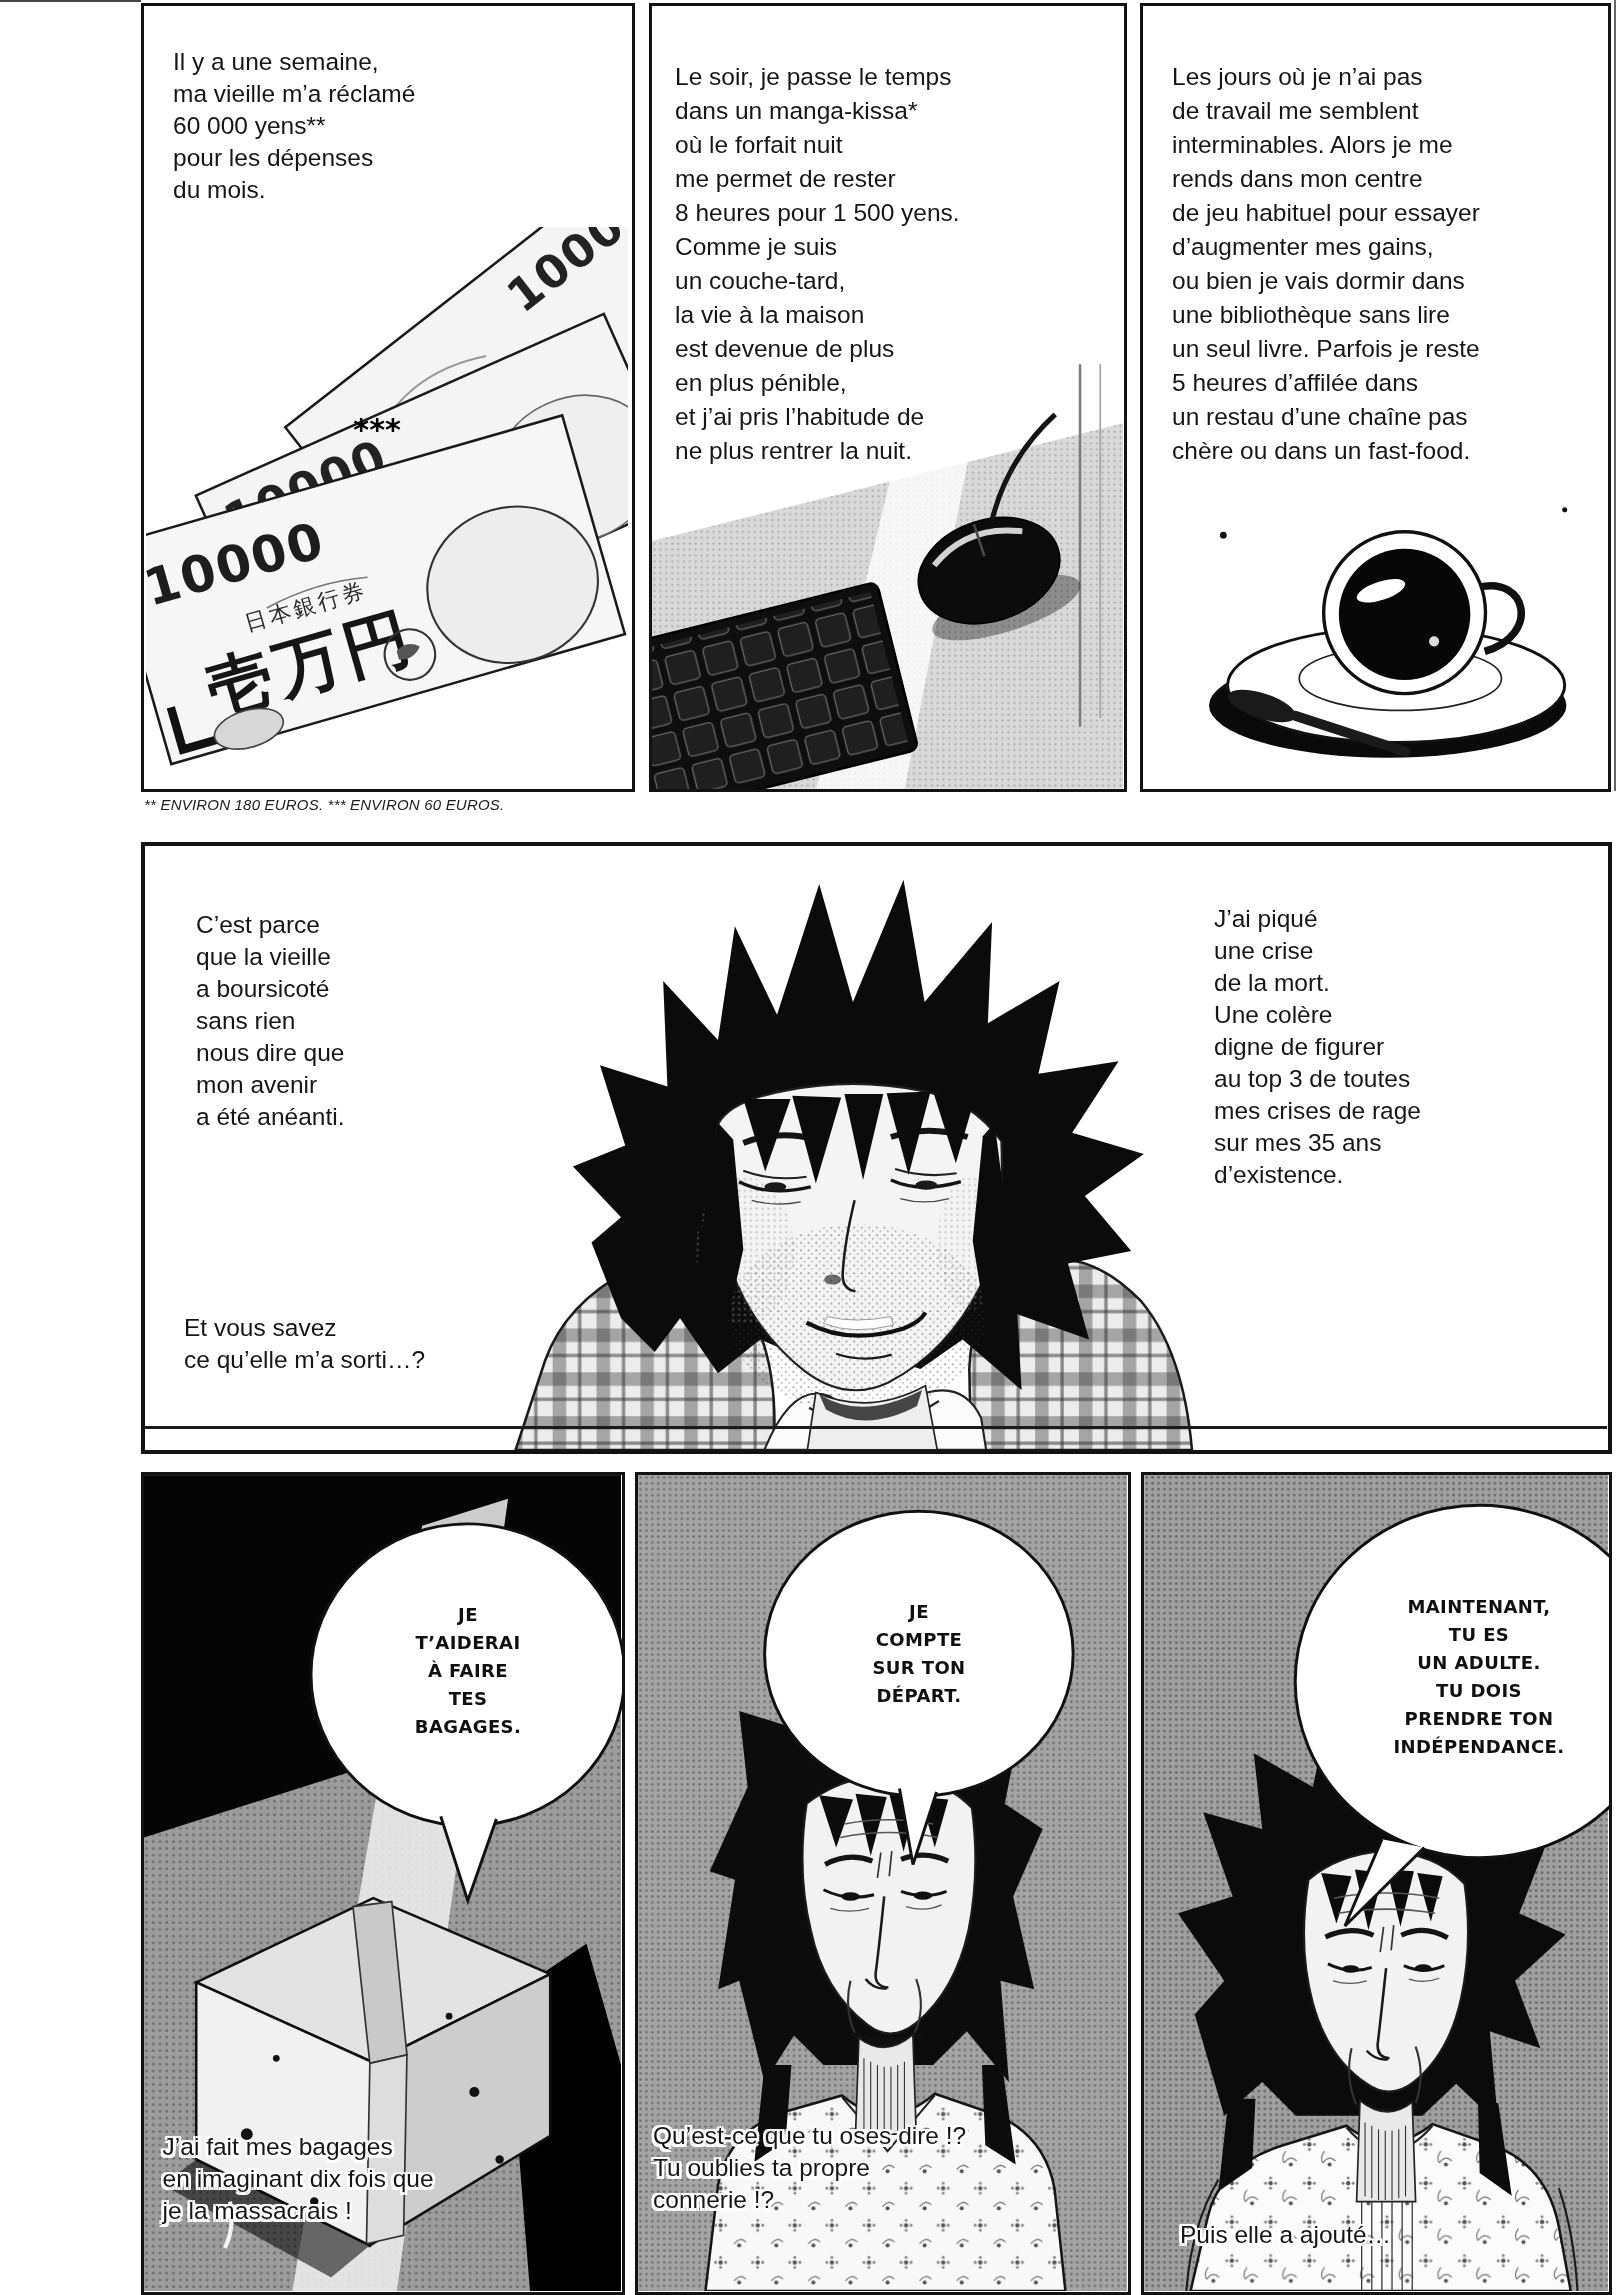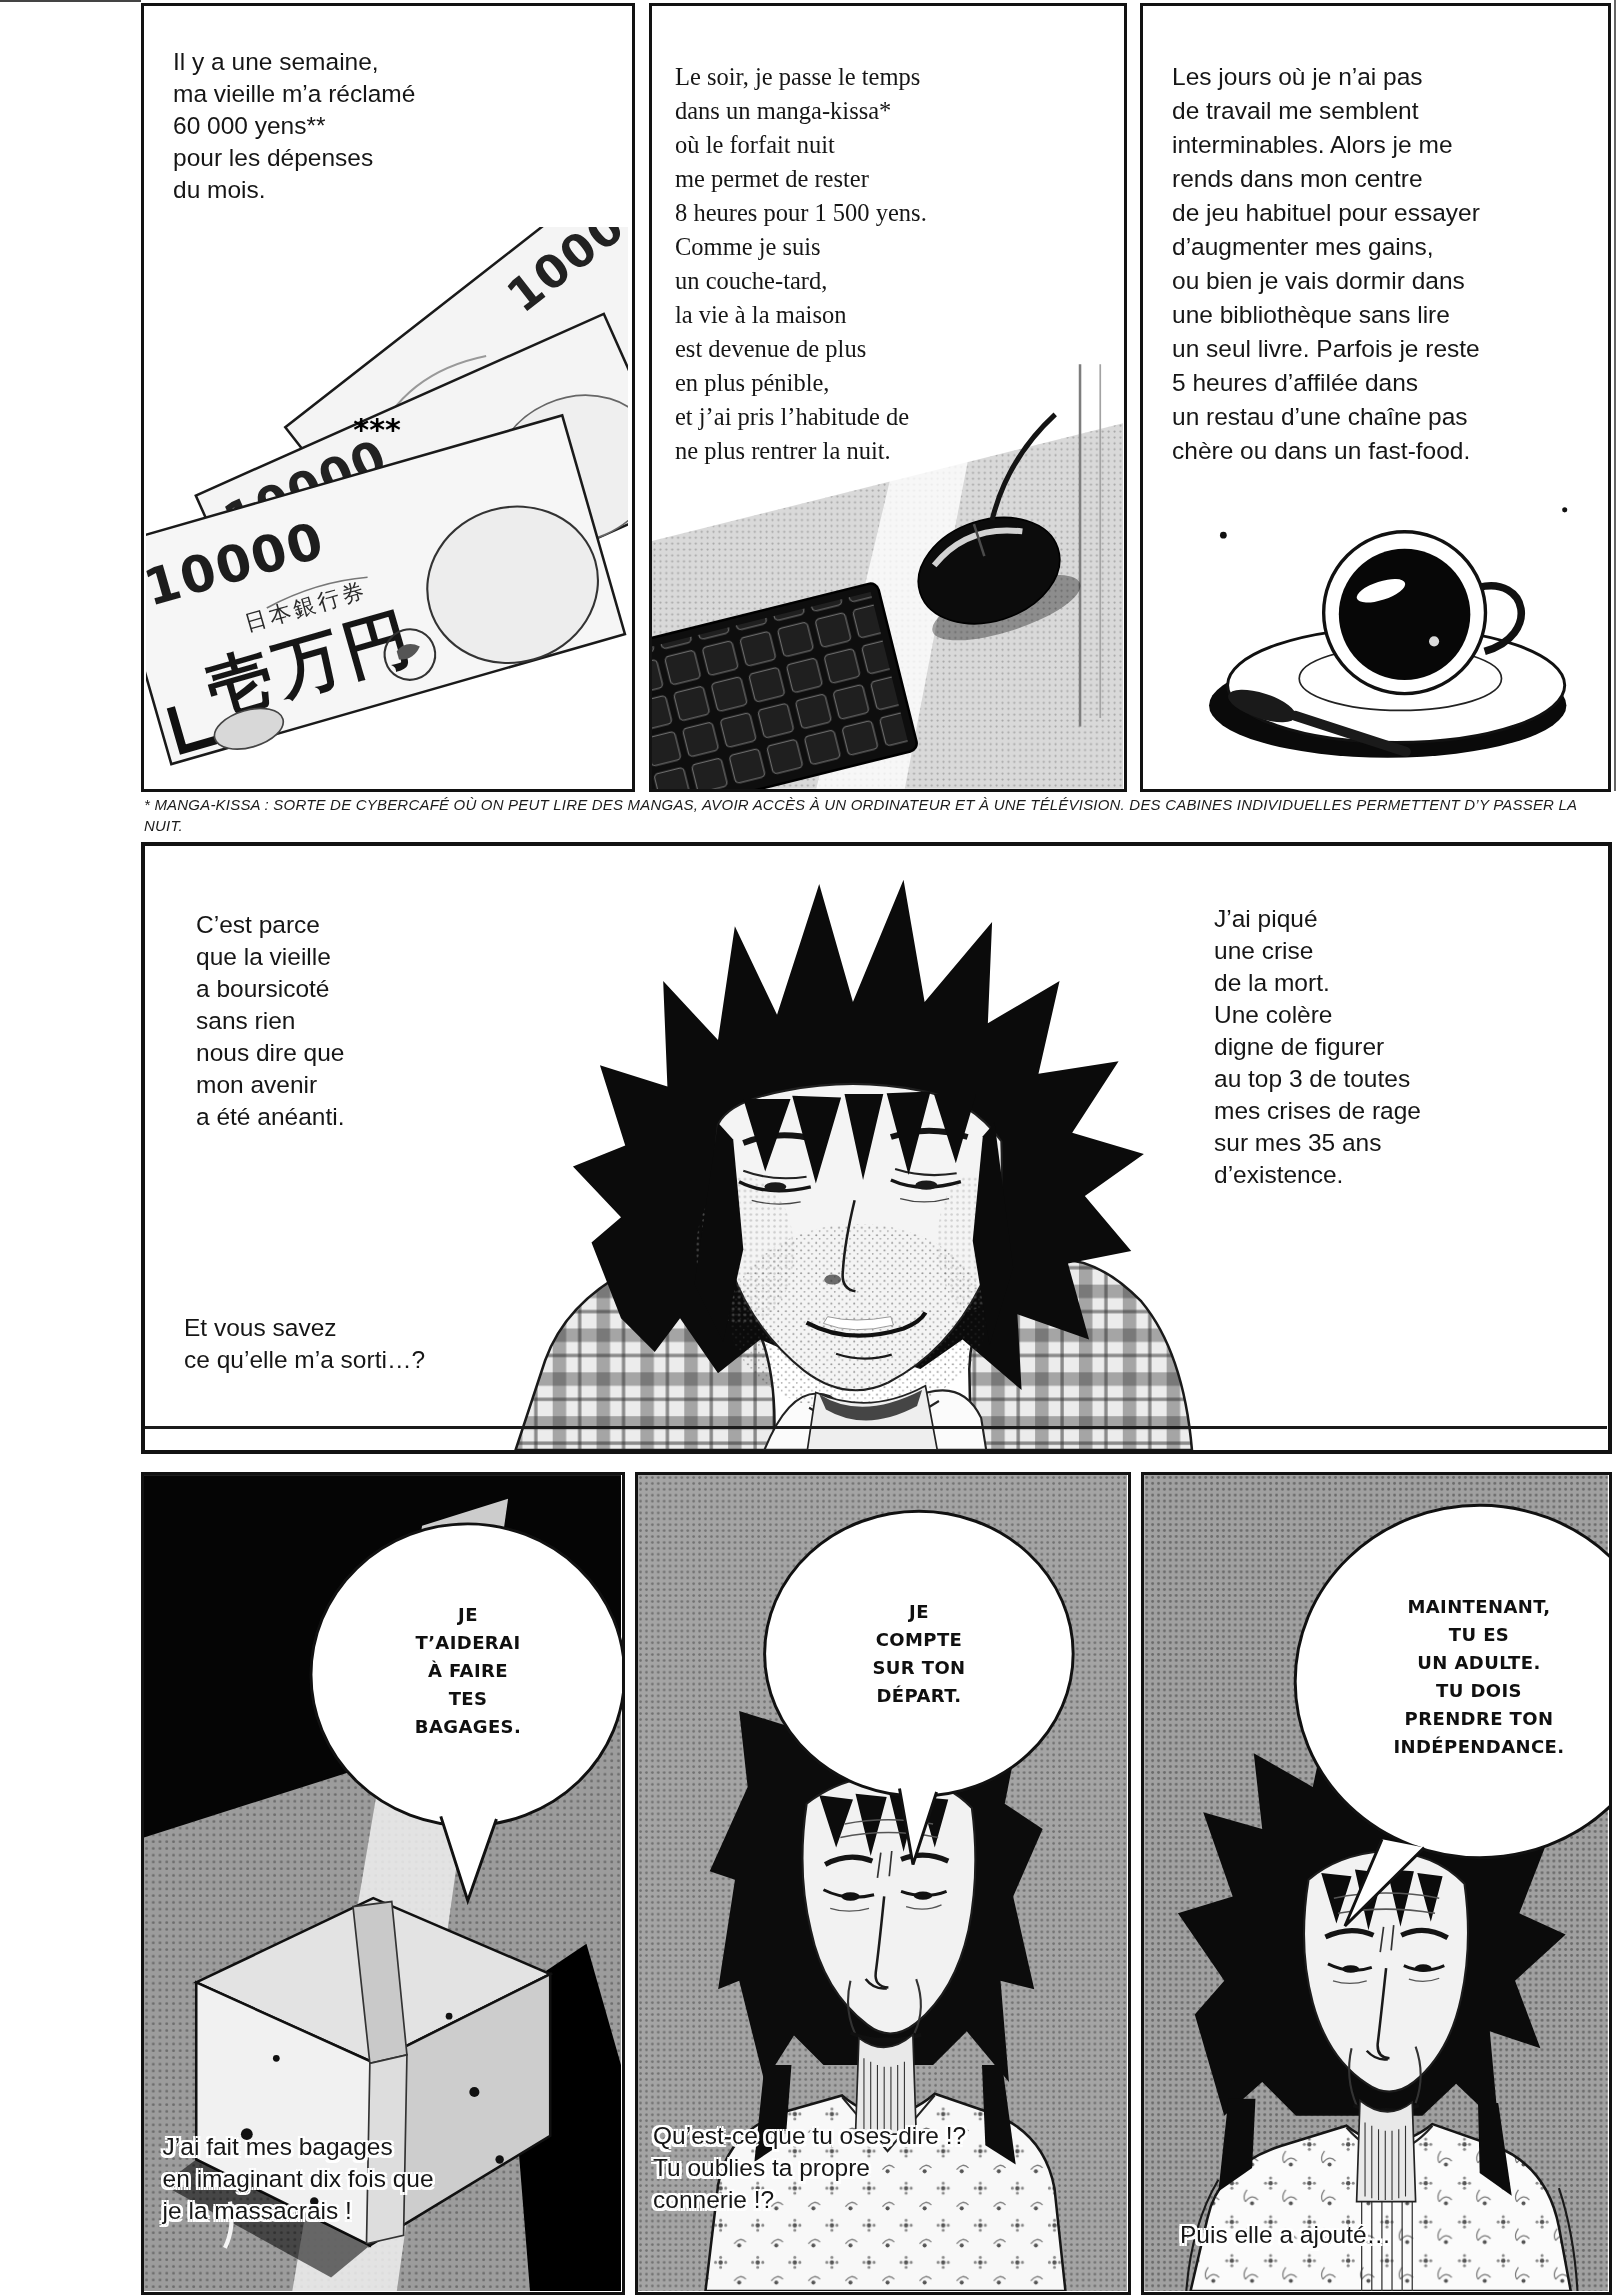--- a/index.html
+++ b/index.html
@@ -51,21 +51,21 @@
       <circle cx="28" cy="88" r="30" fill="none" stroke="#333" stroke-width="2.5"></circle>
       <path d="M 14,80 q 14,-10 28,2 q -12,14 -28,8 Z" fill="#555"></path>
       <path d="M -262,70 L -262,122 L -210,122" stroke="#111" stroke-width="10" fill="none"></path>
       <path d="M -120,-12 Q -55,-26 5,-14" stroke="#777" stroke-width="2" fill="none"></path>
       <ellipse cx="-180" cy="120" rx="42" ry="22" fill="#d8d8d8" stroke="#444" stroke-width="2"></ellipse>
     </g>
     <text x="246" y="252" font-family="DejaVu Sans" font-size="36" font-weight="700" fill="#000">***</text>
   </svg>
 </div>
 
-<div class="panel" style="left:649px;top:3.4px;width:478px;height:789px;font-family:Liberation Serif, serif;">
+<div class="panel" style="left:649px;top:3.4px;width:478px;height:789px;">
   <svg class="abs" style="left:0;top:358px;z-index:1;" width="471" height="425" viewBox="0 0 559 504">
     <defs>
       <pattern id="htd" width="7" height="7" patternUnits="userSpaceOnUse">
         <rect width="7" height="7" fill="#d9d9d9"></rect>
           <circle cx="3" cy="3" r="1.3" fill="#a8a8a8"></circle>
       </pattern>
       <pattern id="keypat" width="46" height="44" patternUnits="userSpaceOnUse">
         <rect x="4" y="4" width="36" height="34" rx="5" fill="#1f1f1f" stroke="#6a6a6a" stroke-width="1.5"></rect>
       </pattern>
     </defs>
@@ -126,21 +126,20 @@
     </g>
     <path d="M 398,182 C 455,168 472,238 405,258" fill="none" stroke="#111" stroke-width="9"></path>
     <circle cx="310" cy="212" r="96" fill="#fff" stroke="#111" stroke-width="4"></circle>
     <circle cx="310" cy="214" r="78" fill="#070707"></circle>
     <ellipse cx="282" cy="186" rx="30" ry="11" fill="#fff" transform="rotate(-18 282 186)"></ellipse>
     <circle cx="345" cy="246" r="6" fill="#fff" opacity="0.85"></circle>
   </svg>
 </div>
 
 <div class="abs fnote" style="left:144px;top:794px;width:1459px;">
-  <div class="preline">* MANGA-KISSA : SORTE DE CYBERCAFÉ OÙ ON PEUT LIRE DES MANGAS, AVOIR ACCÈS À UN ORDINATEUR ET À UNE TÉLÉVISION. DES CABINES INDIVIDUELLES PERMETTENT D’Y PASSER LA NUIT.</div>
   <div class="preline">** ENVIRON 180 EUROS. *** ENVIRON 60 EUROS.</div>
 </div>
 
 <div class="panel" style="left:141px;top:842px;width:1471px;height:612px;border-width:4.2px;">
   <svg class="abs" style="left:320px;top:0;z-index:2;" width="759" height="604" viewBox="0 0 900 716">
     <defs>
       <pattern id="plaid" width="52" height="52" patternUnits="userSpaceOnUse">
         <rect width="52" height="52" fill="#ececec"></rect>
         <rect y="0" width="52" height="16" fill="rgba(50,50,50,0.38)"></rect>
         <rect x="0" width="16" height="52" fill="rgba(50,50,50,0.38)"></rect>

